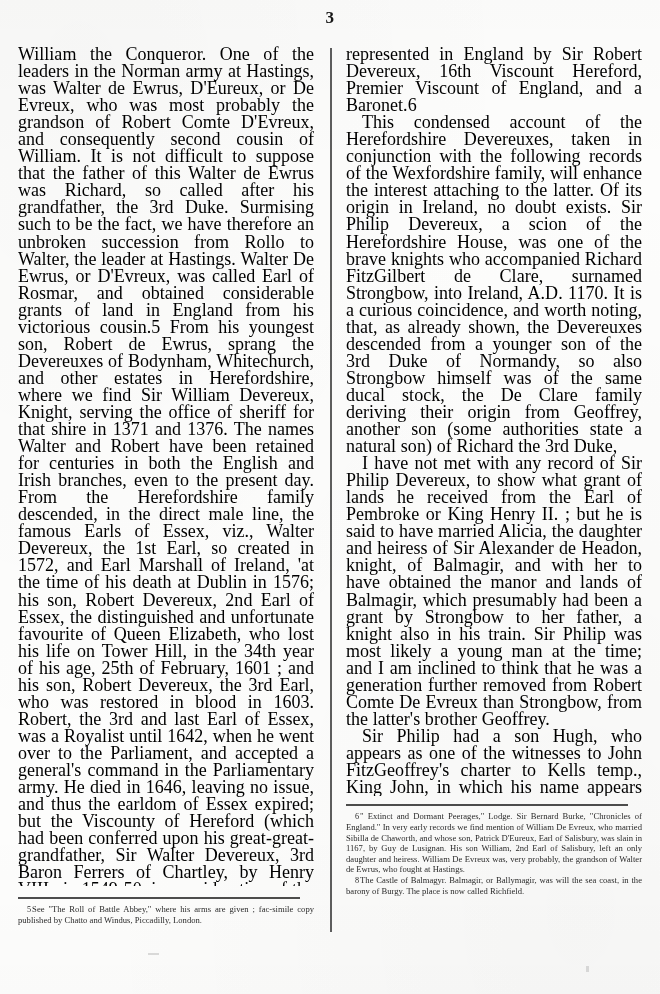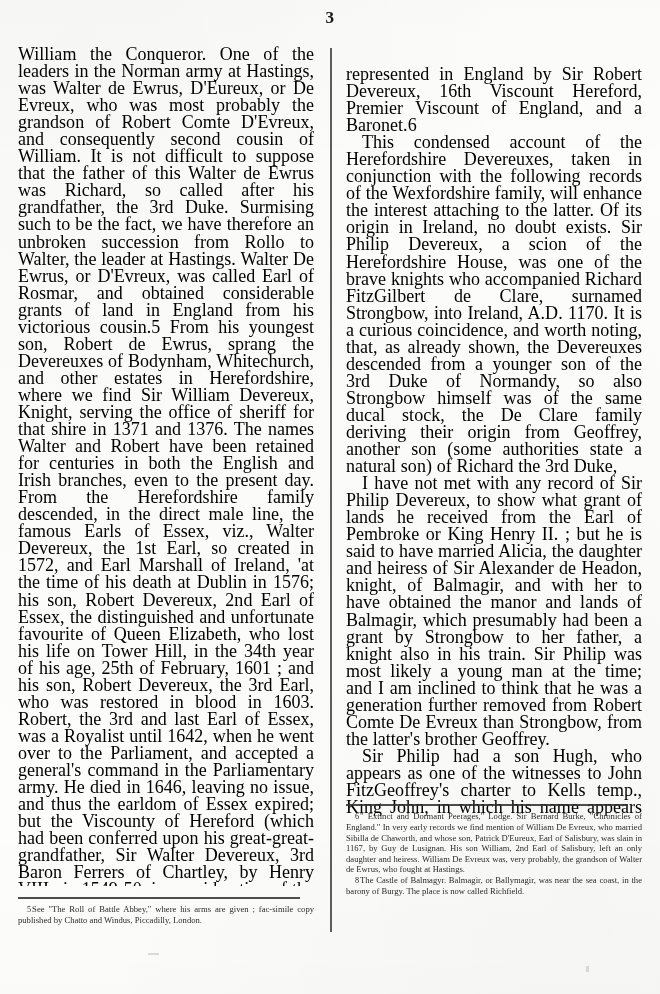--- a/index.html
+++ b/index.html
@@ -149,32 +149,32 @@
         <div class="fn-rule"></div>
         <div class="footnotes">
           <p><span class="fnum">5</span><span>See "The Roll of Battle Abbey," where his arms are given ; fac-simile copy published by Chatto and Windus, Piccadilly, London.</span></p>
         </div>
       </div>
 
     </div>
 
     <div class="col col-right">
 
-      <div class="body-text" style="height:750px; overflow:hidden;margin-top:20px;">
+      <div class="body-text" style="height:750px; overflow:hidden;">
         <p>represented in England by Sir Robert Devereux, 16th Viscount Hereford, Premier Viscount of England, and a Baronet.6</p>
         <p class="indent">This condensed account of the Herefordshire Devereuxes, taken in conjunction with the following records of the Wexfordshire family, will enhance the interest attaching to the latter.  Of its origin in Ireland, no doubt exists.  Sir Philip Devereux, a scion of the Herefordshire House, was one of the brave knights who accompanied Richard FitzGilbert de Clare, surnamed Strongbow, into Ireland, A.D. 1170.  It is a curious coincidence, and worth noting, that, as already shown, the Devereuxes descended from a younger son of the 3rd Duke of Normandy, so also Strongbow himself was of the same ducal stock, the De Clare family deriving their origin from Geoffrey, another son (some authorities state a natural son) of Richard the 3rd Duke,</p>
         <p class="indent">I have not met with any record of Sir Philip Devereux, to show what grant of lands he received from the Earl of Pembroke or King Henry II. ; but he is said to have married Alicia, the daughter and heiress of Sir Alexander de Headon, knight, of Balmagir, and with her to have obtained the manor and lands of Balmagir, which presumably had been a grant by Strongbow to her father, a knight also in his train.  Sir Philip was most likely a young man at the time; and I am inclined to think that he was a generation further removed from Robert Comte De Evreux than Strongbow, from the latter's brother Geoffrey.</p>
         <p class="indent">Sir Philip had a son Hugh, who appears as one of the witnesses to John FitzGeoffrey's charter to Kells temp., King John, in which his name appears Hugh Devoneus, evidently intended for Deverens or Devereux.7  The manor of Balmagir, which was situated in the barony of Burgy,8 became the heredi-</p>
       </div>
 
       <div class="fn-block" style="top: 758px;">
         <div class="fn-rule"></div>
         <div class="footnotes">
           <p><span class="fnum">6</span><span>" Extinct and Dormant Peerages," Lodge.  Sir Bernard Burke, "Chronicles of England."  In very early records we find mention of William De Evreux, who married Sibilla de Chaworth, and whose son, Patrick D'Eureux, Earl of Salisbury, was slain in 1167, by Guy de Lusignan.  His son William, 2nd Earl of Salisbury, left an only daughter and heiress.  William De Evreux was, very probably, the grandson of Walter de Ewrus, who fought at Hastings.</span></p>
-          <p><span class="fnum">8</span><span>The Castle of Balmagyr. Balmagir, or Ballymagir, was near the sea coast, in the barony of Burgy.  The place is now called Richfield.</span></p>
+          <p><span class="fnum">8</span><span>The Castle of Balmagyr. Balmagir, or Ballymagir, was will the sea coast, in the barony of Burgy.  The place is now called Richfield.</span></p>
         </div>
       </div>
 
     </div>
 
   </div>
 
   <div class="speck" style="left:586px; top:966px; width:3px; height:6px;"></div>
   <div class="speck" style="left:148px; top:953px; width:11px; height:2px;"></div>
 

